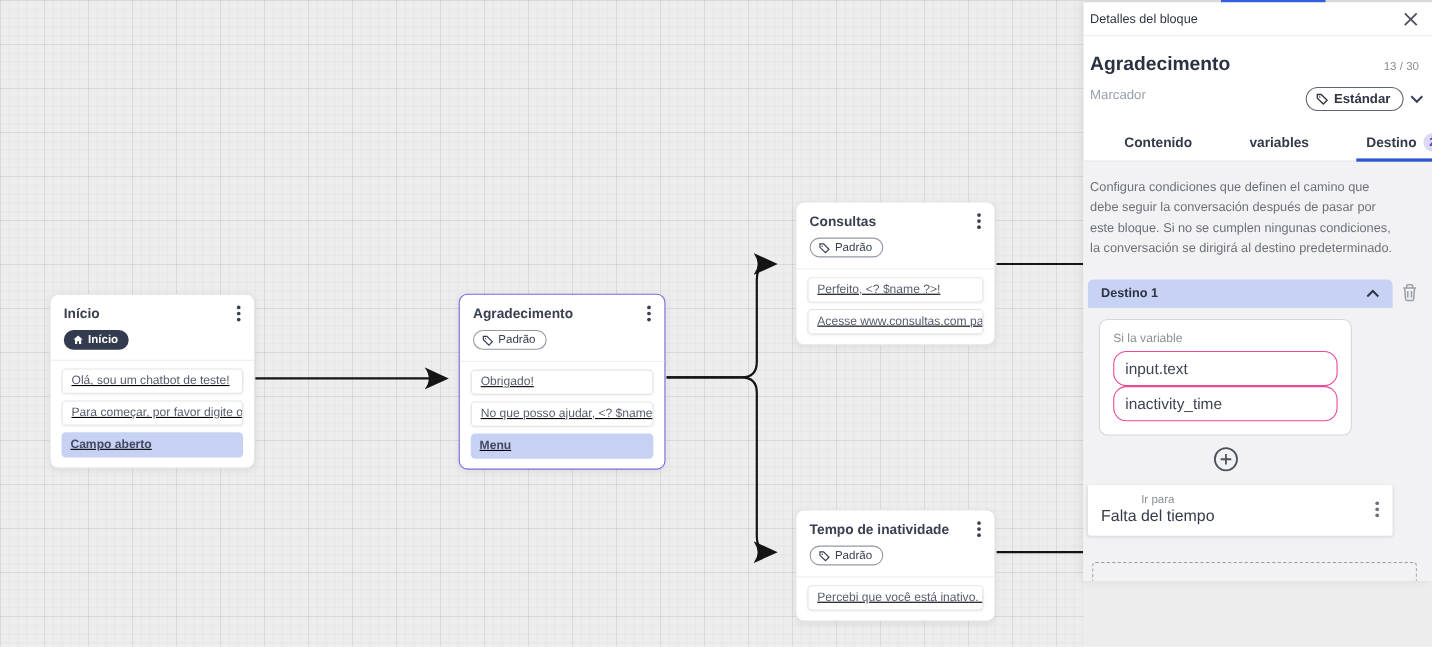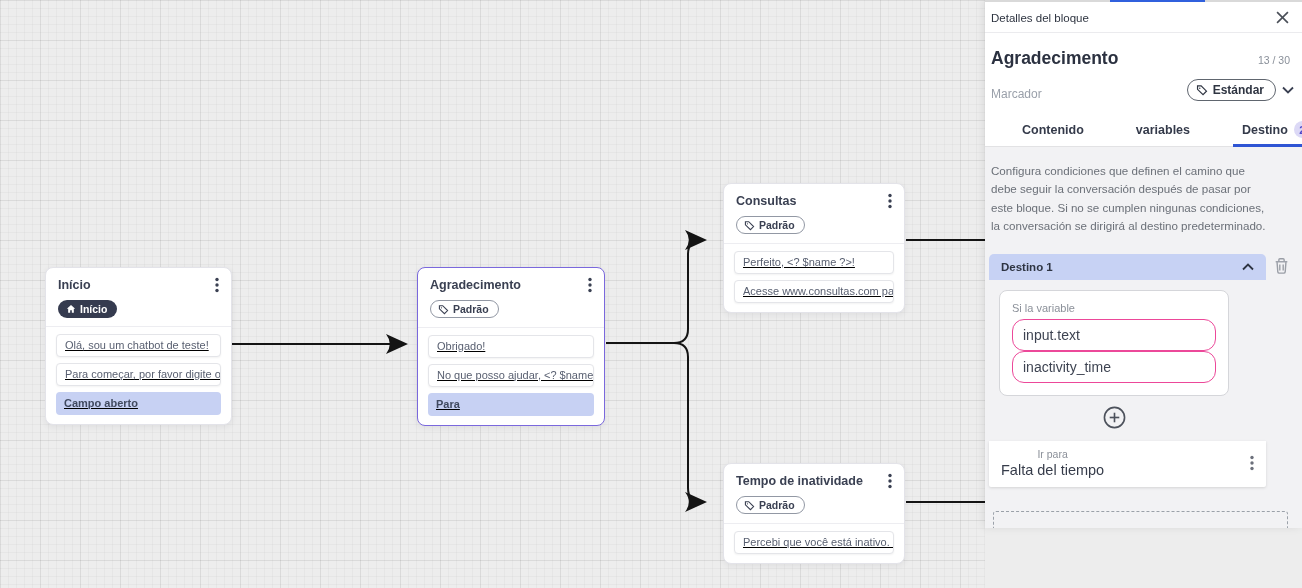--- a/index.html
+++ b/index.html
@@ -21,42 +21,42 @@
   .node { position:absolute; background:#fff; border:1px solid #e3e3e9; border-radius:8px;
     box-shadow:0 2px 6px rgba(40,40,60,0.07); }
   .node.selected { border:1.5px solid #7a68dd; }
   .node-head { padding:9px 12px 8px; border-bottom:1px solid #ededf1; }
   .node-title-row { display:flex; justify-content:space-between; align-items:center; margin-bottom:7px; }
   .node-title { font-size:12.5px; font-weight:700; color:#3a4052; white-space:nowrap; }
   .kebab { color:#3a4052; display:flex; align-items:center; }
   .badge-dark { display:inline-flex; align-items:center; gap:4px; background:#353b4f; color:#fff;
     border-radius:20px; padding:3px 10px 3px 8px; font-size:10.5px; font-weight:700; }
   .pill { display:inline-flex; align-items:center; gap:4px; border:1px solid #9298a4; color:#3a4052;
-    border-radius:20px; padding:2px 9px 2px 7px; font-size:10.5px; font-weight:700; background:#fff; }
+    border-radius:20px; padding:2px 9px 2px 7px; font-size:10.5px; font-weight:400; background:#fff; }
   .node-body { padding:7px 10px 9px; display:flex; flex-direction:column; gap:6px;text-decoration:underline; }
   .msg-row { background:#fff; border:1px solid #e4e5e9; border-radius:4px;
     box-shadow:0 1px 2px rgba(0,0,0,0.05); padding:4px 8px; font-size:11px; color:#585f70;
     white-space:nowrap; overflow:hidden; line-height:13px; }
   .action-row { background:#c7d1f3; border-radius:4px; padding:5px 8px; font-size:11px;
     font-weight:700; color:#414a60; line-height:13px; }
 
   
   .panel { position:absolute; left:985px; top:0; width:317px; height:528px; background:#fff;
     box-shadow:-2px 0 8px rgba(0,0,0,0.08); display:flex; flex-direction:column; }
   .topstrip { position:relative; height:2px; background:#d9d9d9; flex:none; }
   .topstrip-active { position:absolute; left:125px; top:0; width:95px; height:2px; background:#3060dd; }
   .panel-header { display:flex; justify-content:space-between; align-items:center;
     padding:9px 13px 8px 6px; border-bottom:1px solid #ebebee; flex:none; }
   .panel-header-title { font-size:11.5px; color:#2e3440; }
   .close-btn { color:#4a4f58; display:flex; cursor:pointer; }
   .title-row { display:flex; justify-content:space-between; align-items:baseline;
     padding:15px 12px 2px 6px; flex:none; }
   .block-name { font-size:17.5px; font-weight:600; color:#2b3140; }
   .counter { font-size:10.5px; color:#898f99; }
-  .marcador-row { display:flex; justify-content:space-between; align-items:flex-end;
+  .marcador-row { display:flex; justify-content:space-between; align-items:flex-start;
     padding:8px 8px 12px 6px; flex:none; }
   .marcador-label { font-size:12px; color:#9aa0aa; }
   .marcador-right { display:flex; align-items:center; gap:6px; }
   .pill-lg { display:inline-flex; align-items:center; gap:5px; border:1.2px solid #60666f;
     color:#2f3542; border-radius:20px; padding:3px 11px 3px 8px; font-size:12px; font-weight:700;
     background:#fff; cursor:pointer; }
   .tabs-row { display:flex; align-items:center; gap:28px; height:34px; padding:0 10px 0 13px;
     border-bottom:1px solid #e2e2e4; flex:none; }
   .tab { position:relative; display:flex; align-items:center; gap:6px; height:100%;
     font-size:12.5px; font-weight:700; color:#343a4a; cursor:pointer;margin-left:24px; }
@@ -165,21 +165,21 @@
                 <path d="M1.8 2.2 h4.2 l6.2 6.2 -4 4 -6.4 -6.2 z"></path>
                 <circle cx="4.4" cy="4.9" r="0.8" fill="currentColor" stroke="none"></circle>
               </svg>
           </span>
           <span>Padrão</span>
         </span>
       </div>
       <div class="node-body">
         <div class="msg-row">Obrigado!</div>
         <div class="msg-row">No que posso ajudar, &lt;? $name ...</div>
-        <div class="action-row">Para</div>
+        <div class="action-row">Menu</div>
       </div>
     </div>
 
     <div class="node" style="left:723px; top:183px; width:182px;">
       <div class="node-head">
         <div class="node-title-row">
           <span class="node-title">Consultas</span>
           <span class="kebab">
             <svg width="4" height="16" viewBox="0 0 4 16">
                 <circle cx="2" cy="2.5" r="1.7" fill="currentColor"></circle>

